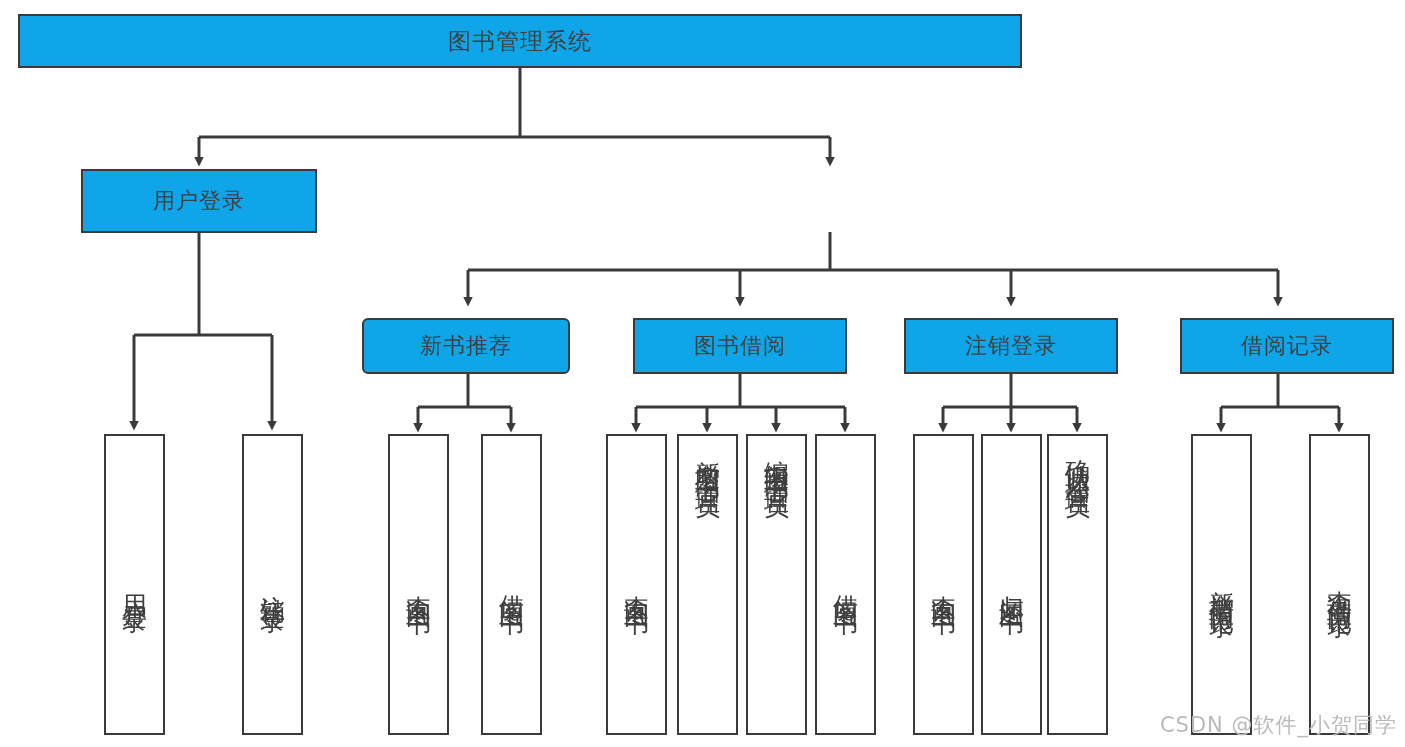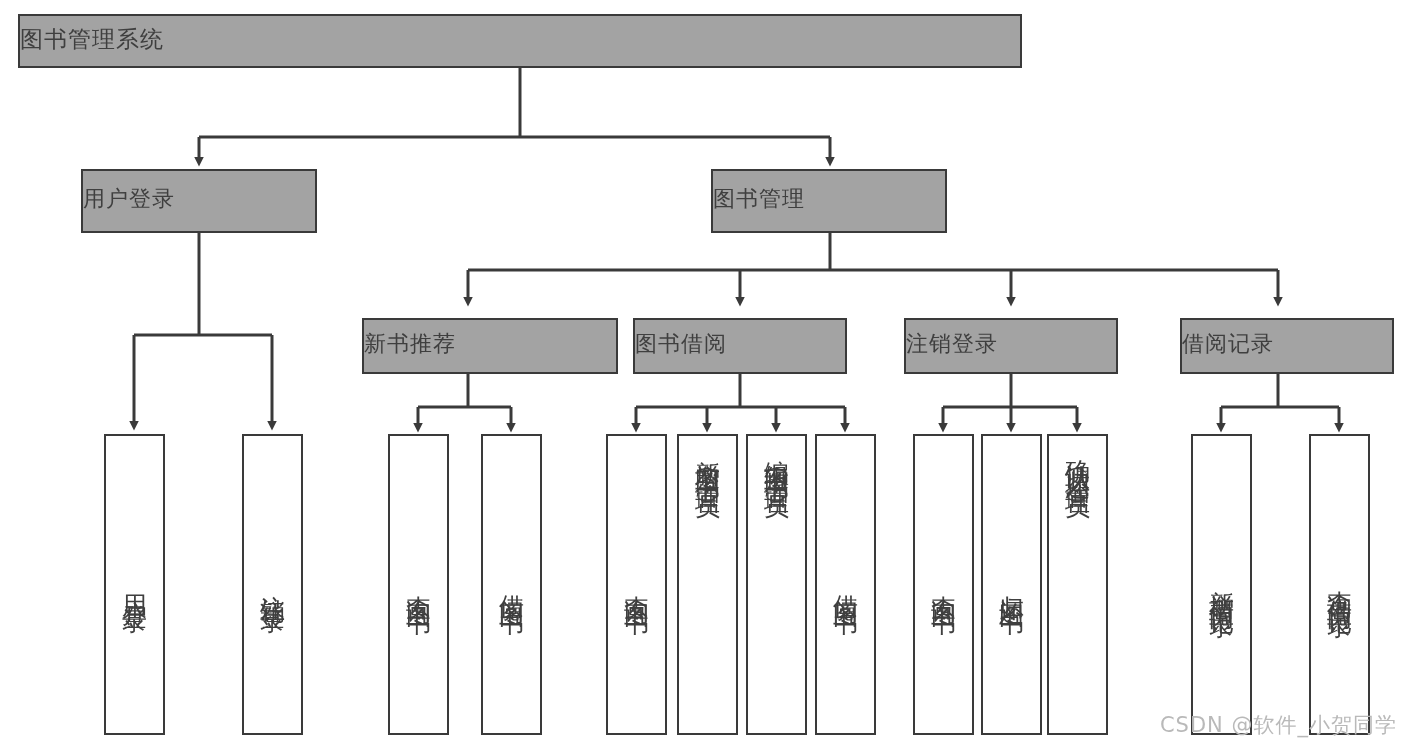--- a/index.html
+++ b/index.html
@@ -9,26 +9,26 @@
     font-family:"DejaVu Sans","Liberation Sans",sans-serif;
     overflow:hidden;
   }
   #diagram{position:relative;width:1405px;height:747px;}
 
   svg.edges{position:absolute;left:0;top:0;width:1405px;height:747px;}
 
   .node{
     position:absolute;
     box-sizing:border-box;
-    background:#a3a3a3;
+    background:#0ea5e9;
     border:2.5px solid #3a3a3a;
     display:flex;
     align-items:center;
+    justify-content:center;
     color:#3d3d3d;
-    font-family:Liberation Mono, monospace;
   }
   .node .lbl{
     font-size:22px;
     line-height:1.15;
     letter-spacing:1px;
     white-space:nowrap;
     color:#3f3f3f;
   }
   .node.root .lbl{font-size:23px;}
 
@@ -120,25 +120,22 @@
     </g>
   </svg>
 
   <div class="node root" style="left:18px;top:14px;width:1004px;height:54px;">
     <span class="lbl">图书管理系统</span>
   </div>
 
   <div class="node" style="left:81px;top:169px;width:236px;height:64px;">
     <span class="lbl">用户登录</span>
   </div>
-  <div class="node" style="left:711px;top:169px;width:236px;height:64px;">
-    <span class="lbl">图书管理</span>
-  </div>
 
-  <div class="node" style="left:362px;top:318px;width:256px;height:56px;">
+  <div class="node" style="left:362px;top:318px;width:208px;height:56px;border-radius:6px;">
     <span class="lbl">新书推荐</span>
   </div>
   <div class="node" style="left:633px;top:318px;width:214px;height:56px;">
     <span class="lbl">图书借阅</span>
   </div>
   <div class="node" style="left:904px;top:318px;width:214px;height:56px;">
     <span class="lbl">注销登录</span>
   </div>
   <div class="node" style="left:1180px;top:318px;width:214px;height:56px;">
     <span class="lbl">借阅记录</span>

